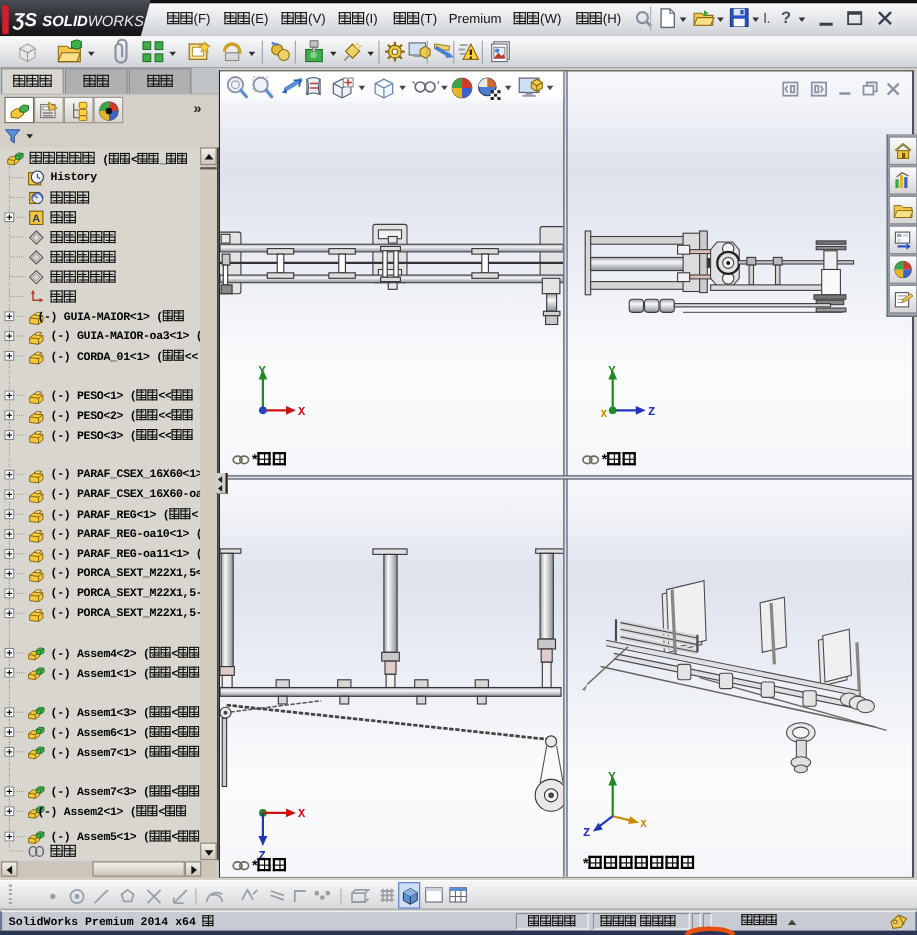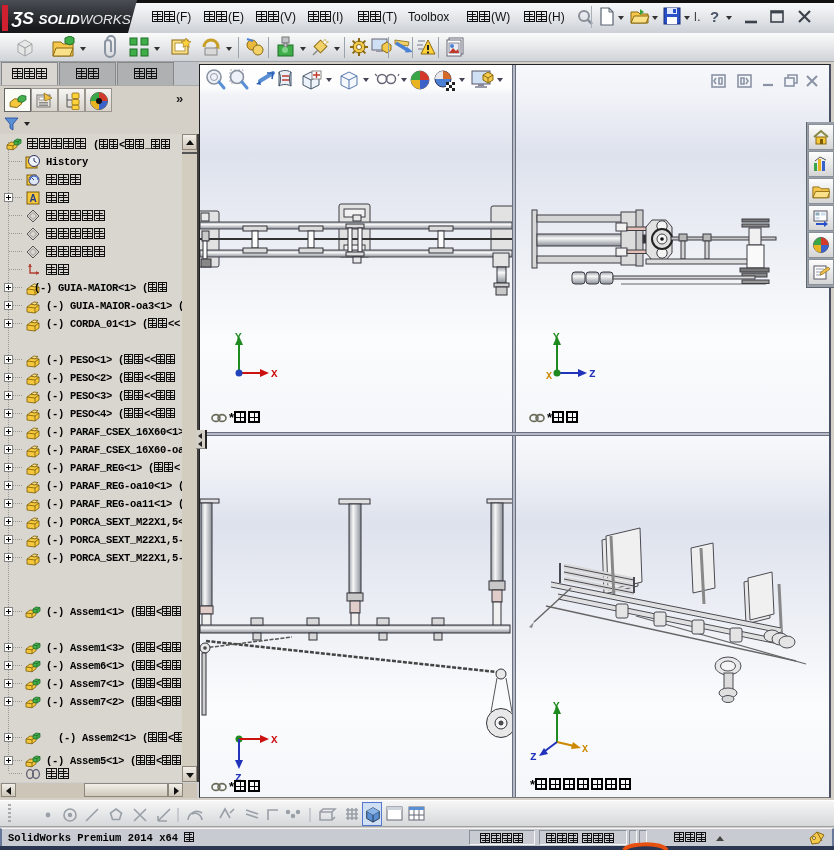--- a/index.html
+++ b/index.html
@@ -78,21 +78,21 @@
 
 <div class="abs" id="titlebar">
   <div class="abs" id="logoblk"></div>
   <div class="abs" id="redbar"></div>
   <div class="abs" id="swlogo"><span class="lt">ƷS</span> <b>SOLID</b><span class="w">WORKS</span></div>
   <div class="menuitem" style="left:152px"><i class="cg"></i><i class="cg"></i>(F)</div>
   <div class="menuitem" style="left:204px"><i class="cg"></i><i class="cg"></i>(E)</div>
   <div class="menuitem" style="left:256px"><i class="cg"></i><i class="cg"></i>(V)</div>
   <div class="menuitem" style="left:308px"><i class="cg"></i><i class="cg"></i>(I)</div>
   <div class="menuitem" style="left:358px"><i class="cg"></i><i class="cg"></i>(T)</div>
-  <div class="menuitem" style="left:408px">Toolbox</div>
+  <div class="menuitem" style="left:408px">Premium</div>
   <div class="menuitem" style="left:467px"><i class="cg"></i><i class="cg"></i>(W)</div>
   <div class="menuitem" style="left:524px"><i class="cg"></i><i class="cg"></i>(H)</div>
   <svg class="abs" style="left:576px;top:8px" width="18" height="18" viewBox="0 0 18 18">
         <circle cx="8" cy="8" r="5" fill="none" stroke="#8a909a" stroke-width="2"></circle>
         <line x1="11.5" y1="11.5" x2="16" y2="16" stroke="#8a909a" stroke-width="2.5"></line>
       </svg>
   <div class="abs" style="left:591px;top:6px;width:1px;height:22px;background:#aab0b8"></div>
   <svg class="abs" style="left:599px;top:7px" width="16" height="19" viewBox="0 0 16 19">
         <path d="M2 1h8l4 4v13H2z" fill="#fff" stroke="#5a6472" stroke-width="1.2"></path>
         <path d="M10 1v4h4" fill="none" stroke="#5a6472"></path>
@@ -376,30 +376,20 @@
 <div class="tr" style="top:253px">
           <div class="abs" style="left:9px;top:8px;width:14px;height:1px;background:repeating-linear-gradient(90deg,#999 0,#999 1px,transparent 1px,transparent 2px)"></div>
           <div class="plus"></div>
           <div class="ticon" style="left:25px"><svg width="16" height="16" viewBox="0 0 16 16">
               <path d="M2 9l4-3 8 1v5l-4 3-8-1z" fill="#f5c83c" stroke="#7a5c08" stroke-width=".8"></path>
               <path d="M2 9l8 1 4-3M10 10v5" fill="none" stroke="#7a5c08" stroke-width=".8"></path>
               <path d="M6 6l3-2 4 .5-3 2.5z" fill="#fbe08a" stroke="#7a5c08" stroke-width=".8"></path>
             </svg></div>
           <div class="tx" style="left:46px">(-) PESO&lt;3&gt; (<i class="cgs"></i><i class="cgs"></i>&lt;&lt;<i class="cgs"></i><i class="cgs"></i></div>
         </div>
-<div class="tr" style="top:271px">
-          <div class="abs" style="left:9px;top:8px;width:14px;height:1px;background:repeating-linear-gradient(90deg,#999 0,#999 1px,transparent 1px,transparent 2px)"></div>
-          <div class="plus"></div>
-          <div class="ticon" style="left:25px"><svg width="16" height="16" viewBox="0 0 16 16">
-              <path d="M2 9l4-3 8 1v5l-4 3-8-1z" fill="#f5c83c" stroke="#7a5c08" stroke-width=".8"></path>
-              <path d="M2 9l8 1 4-3M10 10v5" fill="none" stroke="#7a5c08" stroke-width=".8"></path>
-              <path d="M6 6l3-2 4 .5-3 2.5z" fill="#fbe08a" stroke="#7a5c08" stroke-width=".8"></path>
-            </svg></div>
-          <div class="tx" style="left:46px">(-) PESO&lt;4&gt; (<i class="cgs"></i><i class="cgs"></i>&lt;&lt;<i class="cgs"></i><i class="cgs"></i></div>
-        </div>
 <div class="tr" style="top:289px">
           <div class="abs" style="left:9px;top:8px;width:14px;height:1px;background:repeating-linear-gradient(90deg,#999 0,#999 1px,transparent 1px,transparent 2px)"></div>
           <div class="plus"></div>
           <div class="ticon" style="left:25px"><svg width="16" height="16" viewBox="0 0 16 16">
               <path d="M2 9l4-3 8 1v5l-4 3-8-1z" fill="#f5c83c" stroke="#7a5c08" stroke-width=".8"></path>
               <path d="M2 9l8 1 4-3M10 10v5" fill="none" stroke="#7a5c08" stroke-width=".8"></path>
               <path d="M6 6l3-2 4 .5-3 2.5z" fill="#fbe08a" stroke="#7a5c08" stroke-width=".8"></path>
             </svg></div>
           <div class="tx" style="left:46px">(-) PARAF_CSEX_16X60&lt;1&gt; </div>
         </div>
@@ -466,85 +456,96 @@
 <div class="tr" style="top:415px">
           <div class="abs" style="left:9px;top:8px;width:14px;height:1px;background:repeating-linear-gradient(90deg,#999 0,#999 1px,transparent 1px,transparent 2px)"></div>
           <div class="plus"></div>
           <div class="ticon" style="left:25px"><svg width="16" height="16" viewBox="0 0 16 16">
               <path d="M2 9l4-3 8 1v5l-4 3-8-1z" fill="#f5c83c" stroke="#7a5c08" stroke-width=".8"></path>
               <path d="M2 9l8 1 4-3M10 10v5" fill="none" stroke="#7a5c08" stroke-width=".8"></path>
               <path d="M6 6l3-2 4 .5-3 2.5z" fill="#fbe08a" stroke="#7a5c08" stroke-width=".8"></path>
             </svg></div>
           <div class="tx" style="left:46px">(-) PORCA_SEXT_M22X1,5- </div>
         </div>
-<div class="tr" style="top:469px">
+<div class="tr" style="top:451px">
           <div class="abs" style="left:9px;top:8px;width:14px;height:1px;background:repeating-linear-gradient(90deg,#999 0,#999 1px,transparent 1px,transparent 2px)"></div>
           <div class="plus"></div>
           <div class="ticon" style="left:25px"><svg width="16" height="16" viewBox="0 0 16 16">
               <path d="M1 9l4-3 6 .8v4l-4 3-6-.8z" fill="#f5c83c" stroke="#7a5c08" stroke-width=".8"></path>
               <path d="M1 9l6 .8 4-3M7 9.8v4" fill="none" stroke="#7a5c08" stroke-width=".8"></path>
               <path d="M8 5l3-2 4 .6v3.5l-3 2-4-.6z" fill="#44b04e" stroke="#1f6f28" stroke-width=".8"></path>
               <path d="M8 5l4 .6 3-2M12 5.6v3.5" fill="none" stroke="#1f6f28" stroke-width=".8"></path>
             </svg></div>
-          <div class="tx" style="left:46px">(-) Assem1&lt;1&gt; (<i class="cgs"></i><i class="cgs"></i>&lt;<i class="cgs"></i><i class="cgs"></i></div>
-        </div>
-<div class="tr" style="top:505px">
+          <div class="tx" style="left:46px">(-) Assem4&lt;2&gt; (<i class="cgs"></i><i class="cgs"></i>&lt;<i class="cgs"></i><i class="cgs"></i></div>
+        </div>
+<div class="tr" style="top:469px">
           <div class="abs" style="left:9px;top:8px;width:14px;height:1px;background:repeating-linear-gradient(90deg,#999 0,#999 1px,transparent 1px,transparent 2px)"></div>
           <div class="plus"></div>
           <div class="ticon" style="left:25px"><svg width="16" height="16" viewBox="0 0 16 16">
               <path d="M1 9l4-3 6 .8v4l-4 3-6-.8z" fill="#f5c83c" stroke="#7a5c08" stroke-width=".8"></path>
               <path d="M1 9l6 .8 4-3M7 9.8v4" fill="none" stroke="#7a5c08" stroke-width=".8"></path>
               <path d="M8 5l3-2 4 .6v3.5l-3 2-4-.6z" fill="#44b04e" stroke="#1f6f28" stroke-width=".8"></path>
               <path d="M8 5l4 .6 3-2M12 5.6v3.5" fill="none" stroke="#1f6f28" stroke-width=".8"></path>
             </svg></div>
-          <div class="tx" style="left:46px">(-) Assem1&lt;3&gt; (<i class="cgs"></i><i class="cgs"></i>&lt;<i class="cgs"></i><i class="cgs"></i></div>
-        </div>
-<div class="tr" style="top:523px">
+          <div class="tx" style="left:46px">(-) Assem1&lt;1&gt; (<i class="cgs"></i><i class="cgs"></i>&lt;<i class="cgs"></i><i class="cgs"></i></div>
+        </div>
+<div class="tr" style="top:505px">
           <div class="abs" style="left:9px;top:8px;width:14px;height:1px;background:repeating-linear-gradient(90deg,#999 0,#999 1px,transparent 1px,transparent 2px)"></div>
           <div class="plus"></div>
           <div class="ticon" style="left:25px"><svg width="16" height="16" viewBox="0 0 16 16">
               <path d="M1 9l4-3 6 .8v4l-4 3-6-.8z" fill="#f5c83c" stroke="#7a5c08" stroke-width=".8"></path>
               <path d="M1 9l6 .8 4-3M7 9.8v4" fill="none" stroke="#7a5c08" stroke-width=".8"></path>
               <path d="M8 5l3-2 4 .6v3.5l-3 2-4-.6z" fill="#44b04e" stroke="#1f6f28" stroke-width=".8"></path>
               <path d="M8 5l4 .6 3-2M12 5.6v3.5" fill="none" stroke="#1f6f28" stroke-width=".8"></path>
             </svg></div>
-          <div class="tx" style="left:46px">(-) Assem6&lt;1&gt; (<i class="cgs"></i><i class="cgs"></i>&lt;<i class="cgs"></i><i class="cgs"></i></div>
-        </div>
-<div class="tr" style="top:541px">
+          <div class="tx" style="left:46px">(-) Assem1&lt;3&gt; (<i class="cgs"></i><i class="cgs"></i>&lt;<i class="cgs"></i><i class="cgs"></i></div>
+        </div>
+<div class="tr" style="top:523px">
           <div class="abs" style="left:9px;top:8px;width:14px;height:1px;background:repeating-linear-gradient(90deg,#999 0,#999 1px,transparent 1px,transparent 2px)"></div>
           <div class="plus"></div>
           <div class="ticon" style="left:25px"><svg width="16" height="16" viewBox="0 0 16 16">
               <path d="M1 9l4-3 6 .8v4l-4 3-6-.8z" fill="#f5c83c" stroke="#7a5c08" stroke-width=".8"></path>
               <path d="M1 9l6 .8 4-3M7 9.8v4" fill="none" stroke="#7a5c08" stroke-width=".8"></path>
               <path d="M8 5l3-2 4 .6v3.5l-3 2-4-.6z" fill="#44b04e" stroke="#1f6f28" stroke-width=".8"></path>
               <path d="M8 5l4 .6 3-2M12 5.6v3.5" fill="none" stroke="#1f6f28" stroke-width=".8"></path>
             </svg></div>
-          <div class="tx" style="left:46px">(-) Assem7&lt;1&gt; (<i class="cgs"></i><i class="cgs"></i>&lt;<i class="cgs"></i><i class="cgs"></i></div>
-        </div>
-<div class="tr" style="top:559px">
+          <div class="tx" style="left:46px">(-) Assem6&lt;1&gt; (<i class="cgs"></i><i class="cgs"></i>&lt;<i class="cgs"></i><i class="cgs"></i></div>
+        </div>
+<div class="tr" style="top:541px">
           <div class="abs" style="left:9px;top:8px;width:14px;height:1px;background:repeating-linear-gradient(90deg,#999 0,#999 1px,transparent 1px,transparent 2px)"></div>
           <div class="plus"></div>
           <div class="ticon" style="left:25px"><svg width="16" height="16" viewBox="0 0 16 16">
               <path d="M1 9l4-3 6 .8v4l-4 3-6-.8z" fill="#f5c83c" stroke="#7a5c08" stroke-width=".8"></path>
               <path d="M1 9l6 .8 4-3M7 9.8v4" fill="none" stroke="#7a5c08" stroke-width=".8"></path>
               <path d="M8 5l3-2 4 .6v3.5l-3 2-4-.6z" fill="#44b04e" stroke="#1f6f28" stroke-width=".8"></path>
               <path d="M8 5l4 .6 3-2M12 5.6v3.5" fill="none" stroke="#1f6f28" stroke-width=".8"></path>
             </svg></div>
-          <div class="tx" style="left:46px">(-) Assem7&lt;2&gt; (<i class="cgs"></i><i class="cgs"></i>&lt;<i class="cgs"></i><i class="cgs"></i></div>
-        </div>
-<div class="tr" style="top:595px">
+          <div class="tx" style="left:46px">(-) Assem7&lt;1&gt; (<i class="cgs"></i><i class="cgs"></i>&lt;<i class="cgs"></i><i class="cgs"></i></div>
+        </div>
+<div class="tr" style="top:577px">
           <div class="abs" style="left:9px;top:8px;width:14px;height:1px;background:repeating-linear-gradient(90deg,#999 0,#999 1px,transparent 1px,transparent 2px)"></div>
           <div class="plus"></div>
           <div class="ticon" style="left:25px"><svg width="16" height="16" viewBox="0 0 16 16">
               <path d="M1 9l4-3 6 .8v4l-4 3-6-.8z" fill="#f5c83c" stroke="#7a5c08" stroke-width=".8"></path>
               <path d="M1 9l6 .8 4-3M7 9.8v4" fill="none" stroke="#7a5c08" stroke-width=".8"></path>
               <path d="M8 5l3-2 4 .6v3.5l-3 2-4-.6z" fill="#44b04e" stroke="#1f6f28" stroke-width=".8"></path>
               <path d="M8 5l4 .6 3-2M12 5.6v3.5" fill="none" stroke="#1f6f28" stroke-width=".8"></path>
             </svg></div>
-          <div class="tx" style="left:58px">(-) Assem2&lt;1&gt; (<i class="cgs"></i><i class="cgs"></i>&lt;<i class="cgs"></i><i class="cgs"></i></div>
+          <div class="tx" style="left:46px">(-) Assem7&lt;3&gt; (<i class="cgs"></i><i class="cgs"></i>&lt;<i class="cgs"></i><i class="cgs"></i></div>
+        </div>
+<div class="tr" style="top:595px">
+          <div class="abs" style="left:9px;top:8px;width:14px;height:1px;background:repeating-linear-gradient(90deg,#999 0,#999 1px,transparent 1px,transparent 2px)"></div>
+          <div class="plus"></div>
+          <div class="ticon" style="left:25px"><svg width="16" height="16" viewBox="0 0 16 16">
+              <path d="M1 9l4-3 6 .8v4l-4 3-6-.8z" fill="#f5c83c" stroke="#7a5c08" stroke-width=".8"></path>
+              <path d="M1 9l6 .8 4-3M7 9.8v4" fill="none" stroke="#7a5c08" stroke-width=".8"></path>
+              <path d="M8 5l3-2 4 .6v3.5l-3 2-4-.6z" fill="#44b04e" stroke="#1f6f28" stroke-width=".8"></path>
+              <path d="M8 5l4 .6 3-2M12 5.6v3.5" fill="none" stroke="#1f6f28" stroke-width=".8"></path>
+            </svg></div>
+          <div class="tx" style="left:34px">(-) Assem2&lt;1&gt; (<i class="cgs"></i><i class="cgs"></i>&lt;<i class="cgs"></i><i class="cgs"></i></div>
         </div>
 <div class="tr" style="top:618px">
           <div class="abs" style="left:9px;top:8px;width:14px;height:1px;background:repeating-linear-gradient(90deg,#999 0,#999 1px,transparent 1px,transparent 2px)"></div>
           <div class="plus"></div>
           <div class="ticon" style="left:25px"><svg width="16" height="16" viewBox="0 0 16 16">
               <path d="M1 9l4-3 6 .8v4l-4 3-6-.8z" fill="#f5c83c" stroke="#7a5c08" stroke-width=".8"></path>
               <path d="M1 9l6 .8 4-3M7 9.8v4" fill="none" stroke="#7a5c08" stroke-width=".8"></path>
               <path d="M8 5l3-2 4 .6v3.5l-3 2-4-.6z" fill="#44b04e" stroke="#1f6f28" stroke-width=".8"></path>
               <path d="M8 5l4 .6 3-2M12 5.6v3.5" fill="none" stroke="#1f6f28" stroke-width=".8"></path>
             </svg></div>

